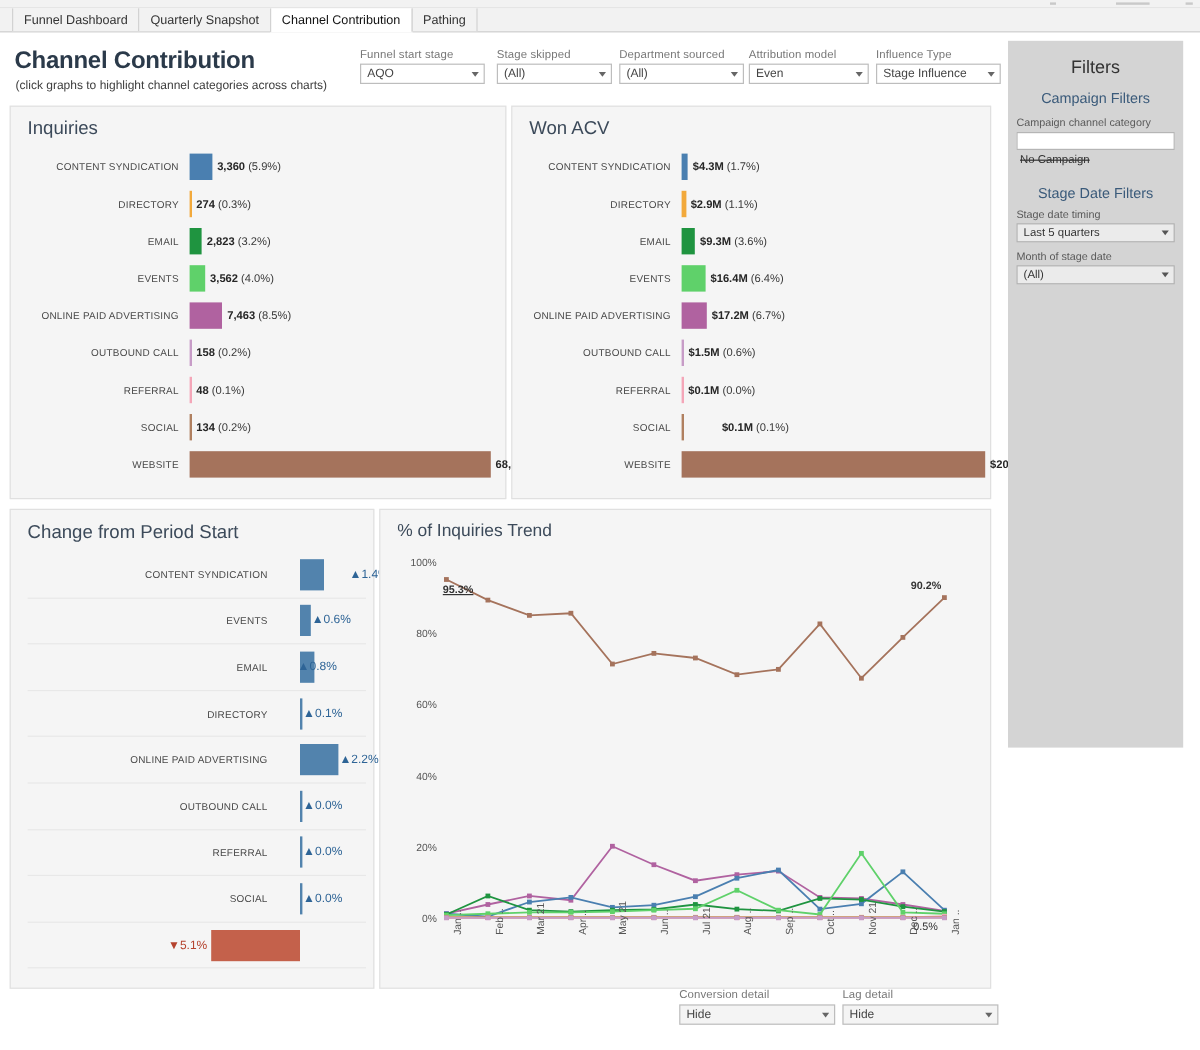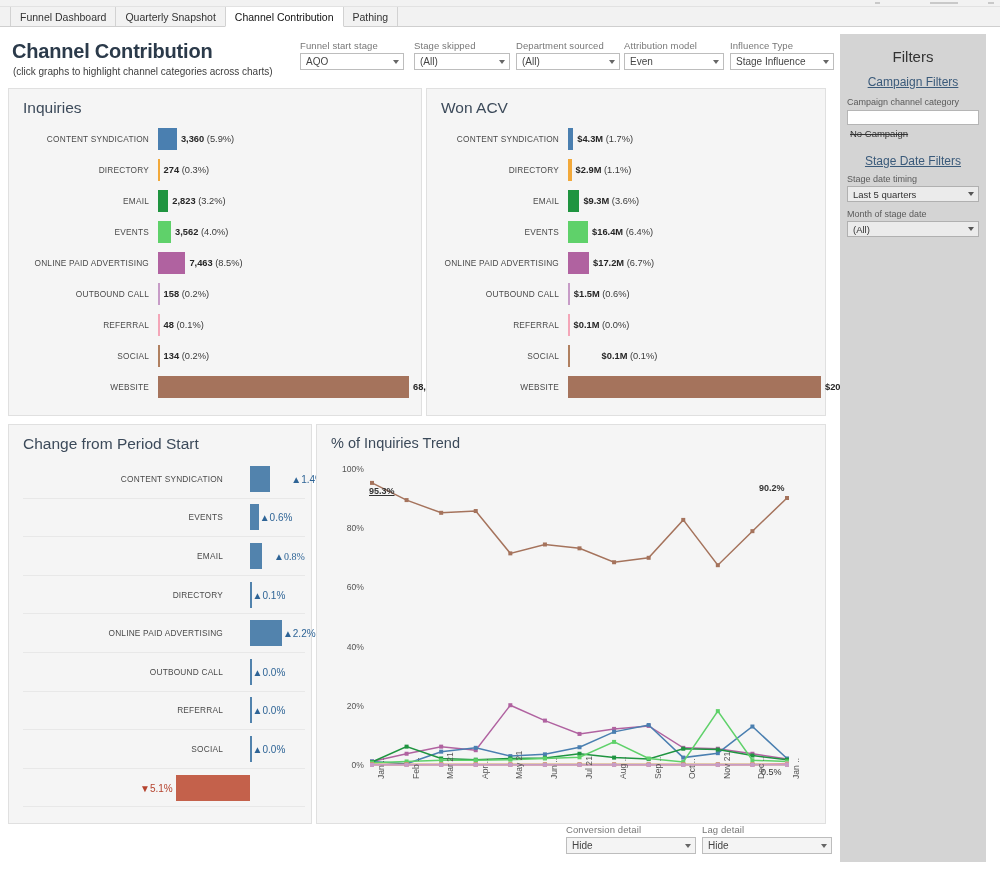--- a/index.html
+++ b/index.html
@@ -134,21 +134,21 @@
   
   .sidebar {
     position: absolute; background: #d4d4d4;
   }
   .sb-title {
     position: absolute; width: 100%; text-align: center;
     font-size: 15px; color: #333;
   }
   .sb-link {
     position: absolute; width: 100%; text-align: center;
-    font-size: 12px; color: #3a5a7a; text-decoration: underline; cursor: pointer;
+    font-size: 12px; color: #3a5a7a; cursor: pointer;
   }
   .sb-lbl {
     position: absolute; font-size: 9px; color: #5a5a5a; white-space: nowrap;
   }
   .sb-input {
     position: absolute; background: #fff; border: 1px solid #b5b5b5; height: 15px;
   }
   .sb-strike {
     position: absolute; font-size: 9.5px; color: #333;
     text-decoration: line-through; white-space: nowrap;
@@ -345,21 +345,21 @@
             <div class="chg-val" style="left: 248.3px; margin-left: 20px;">▲1.4%</div>
           </div>
           <div class="chg-row" style="top: 38.6px;">
             <div class="chg-label">EVENTS</div>
             <div class="chg-bar" style="background: rgb(82, 131, 173); left: 227px; width: 8.7px;"></div>
             <div class="chg-val" style="left: 236.7px;">▲0.6%</div>
           </div>
           <div class="chg-row" style="top: 77.2px;">
             <div class="chg-label">EMAIL</div>
             <div class="chg-bar" style="background: rgb(82, 131, 173); left: 227px; width: 11.6px;"></div>
-            <div class="chg-val" style="left: 251px; font-family: Liberation Serif, serif;">▲0.8%</div>
+            <div class="chg-val" style="left: 225px;">▲0.8%</div>
           </div>
           <div class="chg-row" style="top: 115.8px;">
             <div class="chg-label">DIRECTORY</div>
             <div class="chg-bar" style="background: rgb(82, 131, 173); left: 227px; width: 1.6px;"></div>
             <div class="chg-val" style="left: 229.6px;">▲0.1%</div>
           </div>
           <div class="chg-row" style="top: 154.4px;">
             <div class="chg-label">ONLINE PAID ADVERTISING</div>
             <div class="chg-bar" style="background: rgb(82, 131, 173); left: 227px; width: 31.9px;"></div>
             <div class="chg-val" style="left: 259.9px;">▲2.2%</div>
@@ -571,21 +571,21 @@
         </div>
         <div class="ctrl" style="left: 702px; top: 796px; width: 130px;">
           <div class="ctrl-label">Lag detail</div>
           <div class="ctrl-select grey">
             <span>Hide</span>
             <span class="caret"></span>
           </div>
         </div>
       </div>
 
-    <div class="sidebar" style="left:840px; top:6px; width:146px; height:828px;">
+    <div class="sidebar" style="left:840px; top:6px; width:146px; height:589px;">
       <div class="sb-title" style="top:14px;">Filters</div>
       <div class="sb-link" style="top:41px;">Campaign Filters</div>
       <div class="sb-lbl" style="left:7px; top:63px;">Campaign channel category</div>
       <input class="sb-input" type="text" style="left: 7px; top: 76px; width: 132px;" value="">
       <div class="sb-strike" style="left:10px; top:94px;">No Campaign</div>
       <div class="sb-link" style="top:120px;">Stage Date Filters</div>
       <div class="sb-lbl" style="left:7px; top:140px;">Stage date timing</div>
       <div class="sb-select" style="position:absolute; left:7px; top:152px; width:132px;">
         <span>Last 5 quarters</span>
         <span class="caret"></span>

